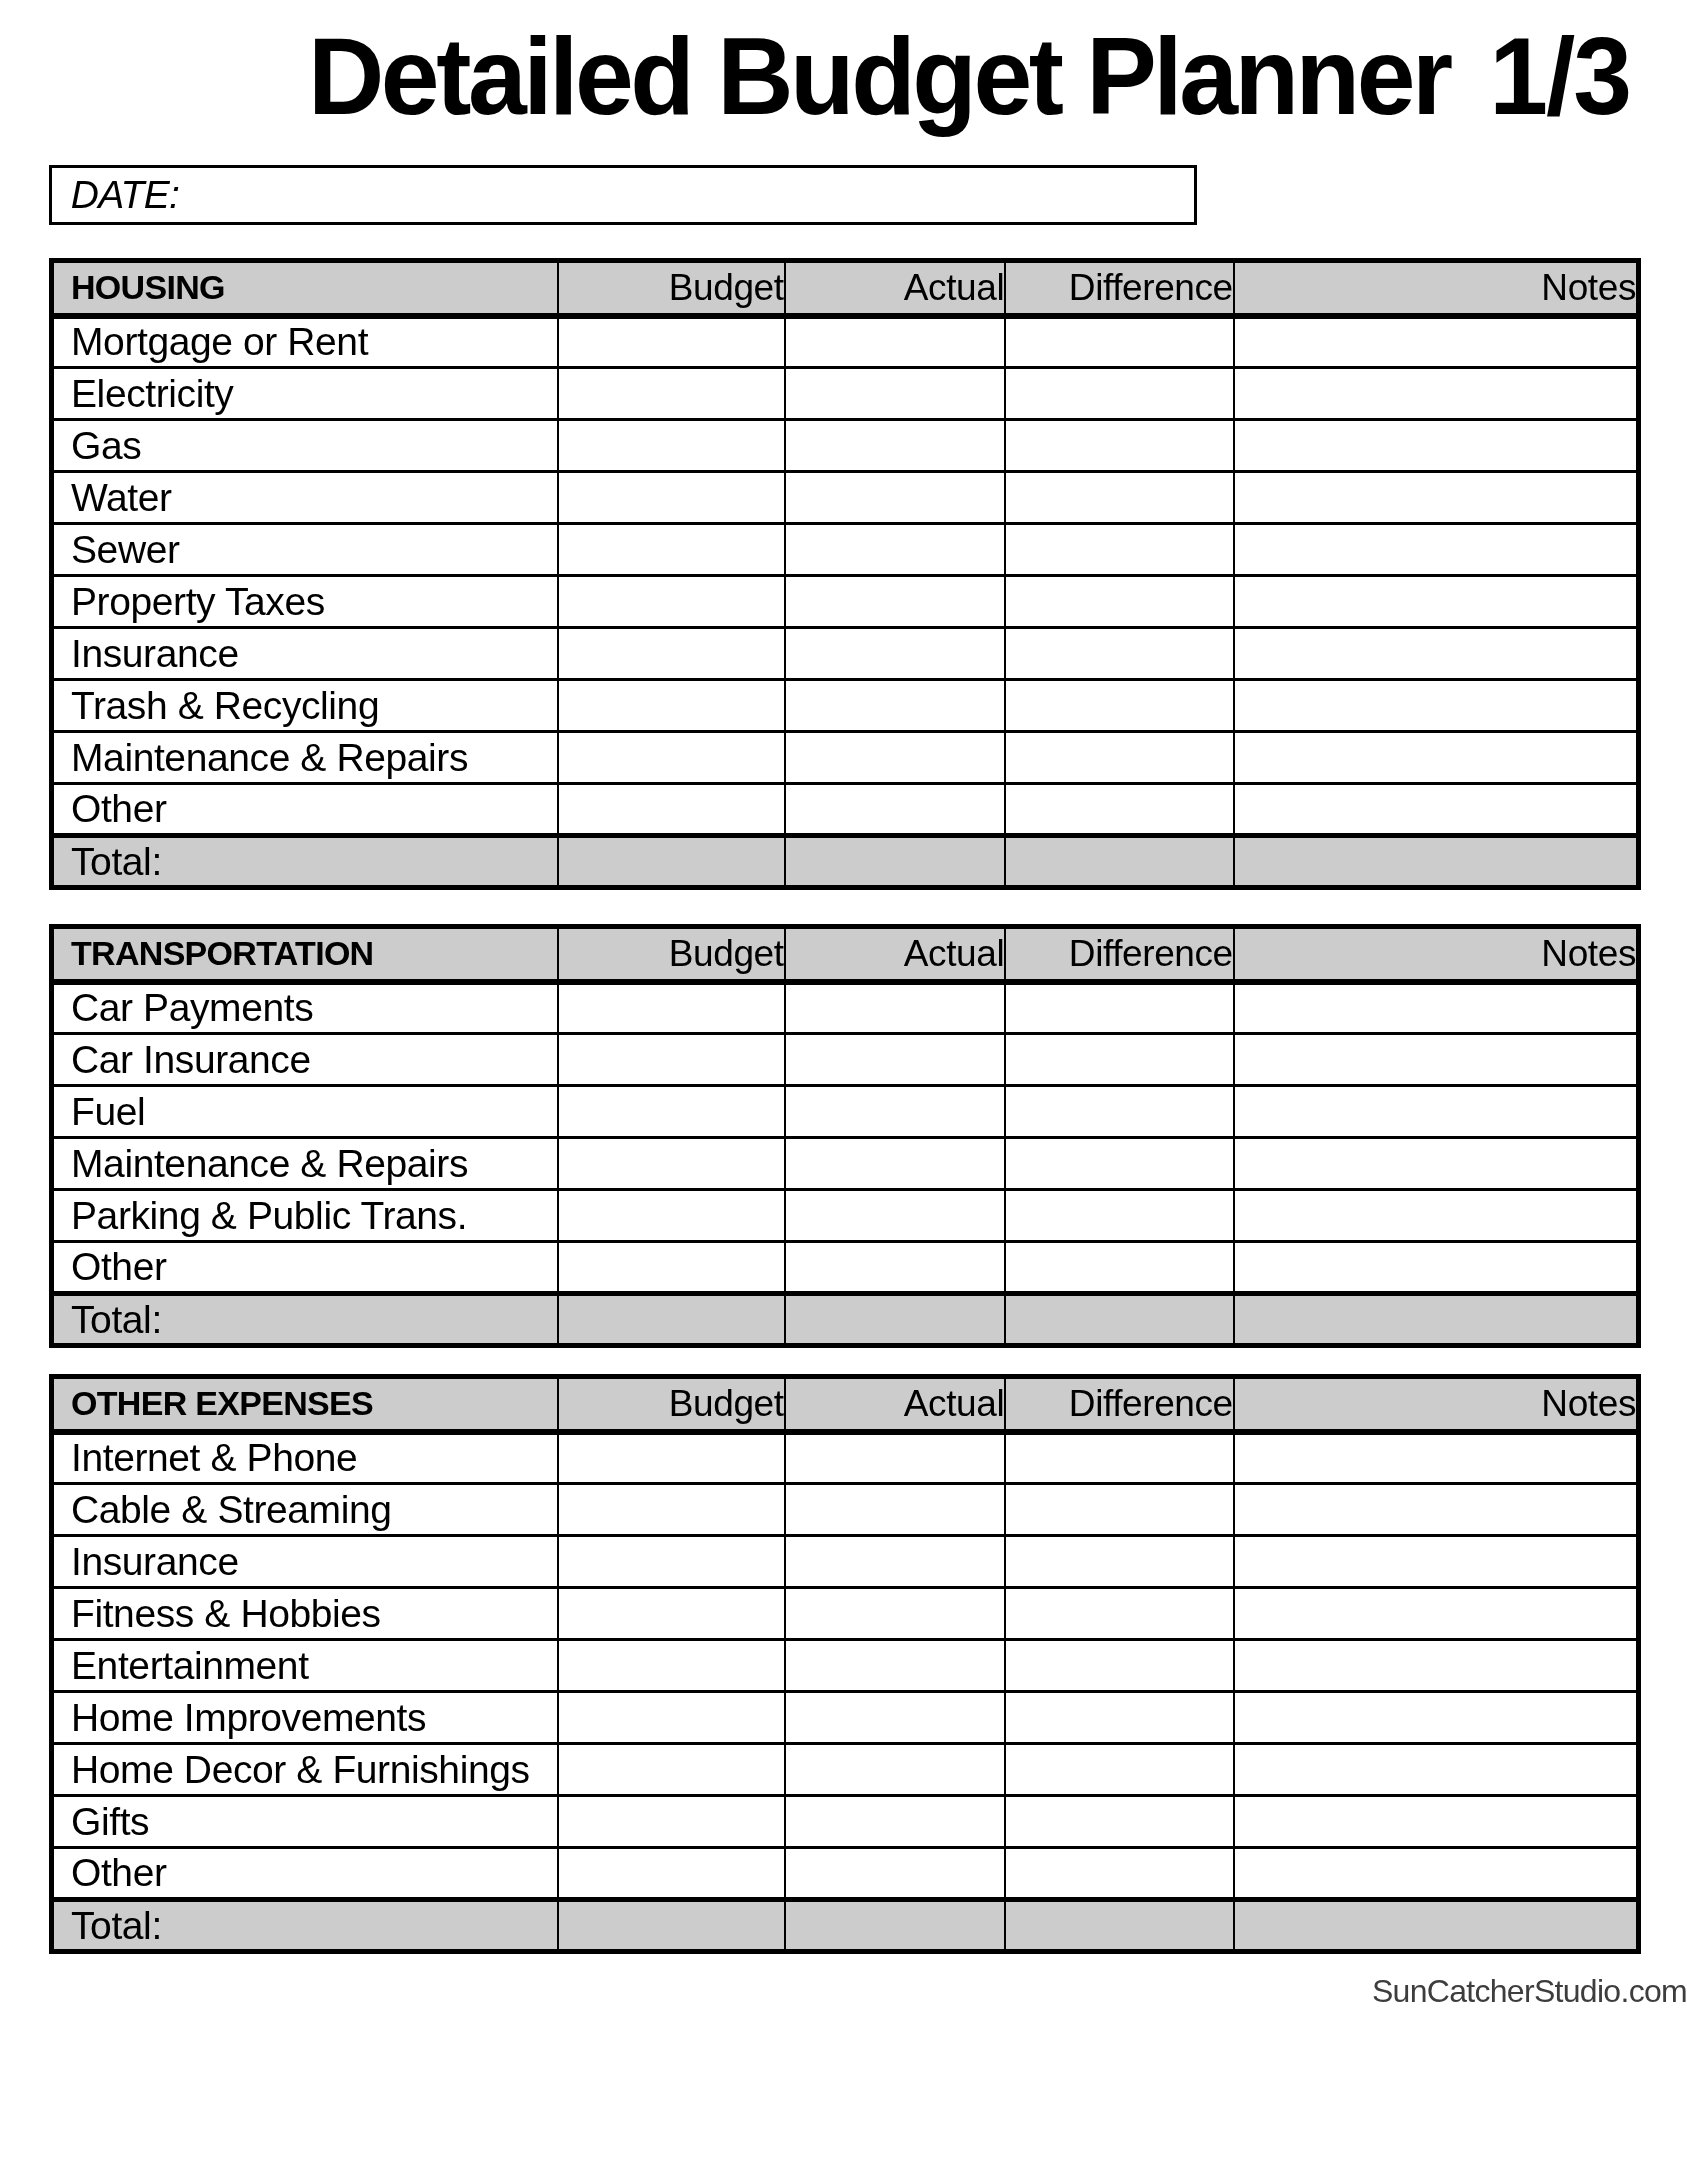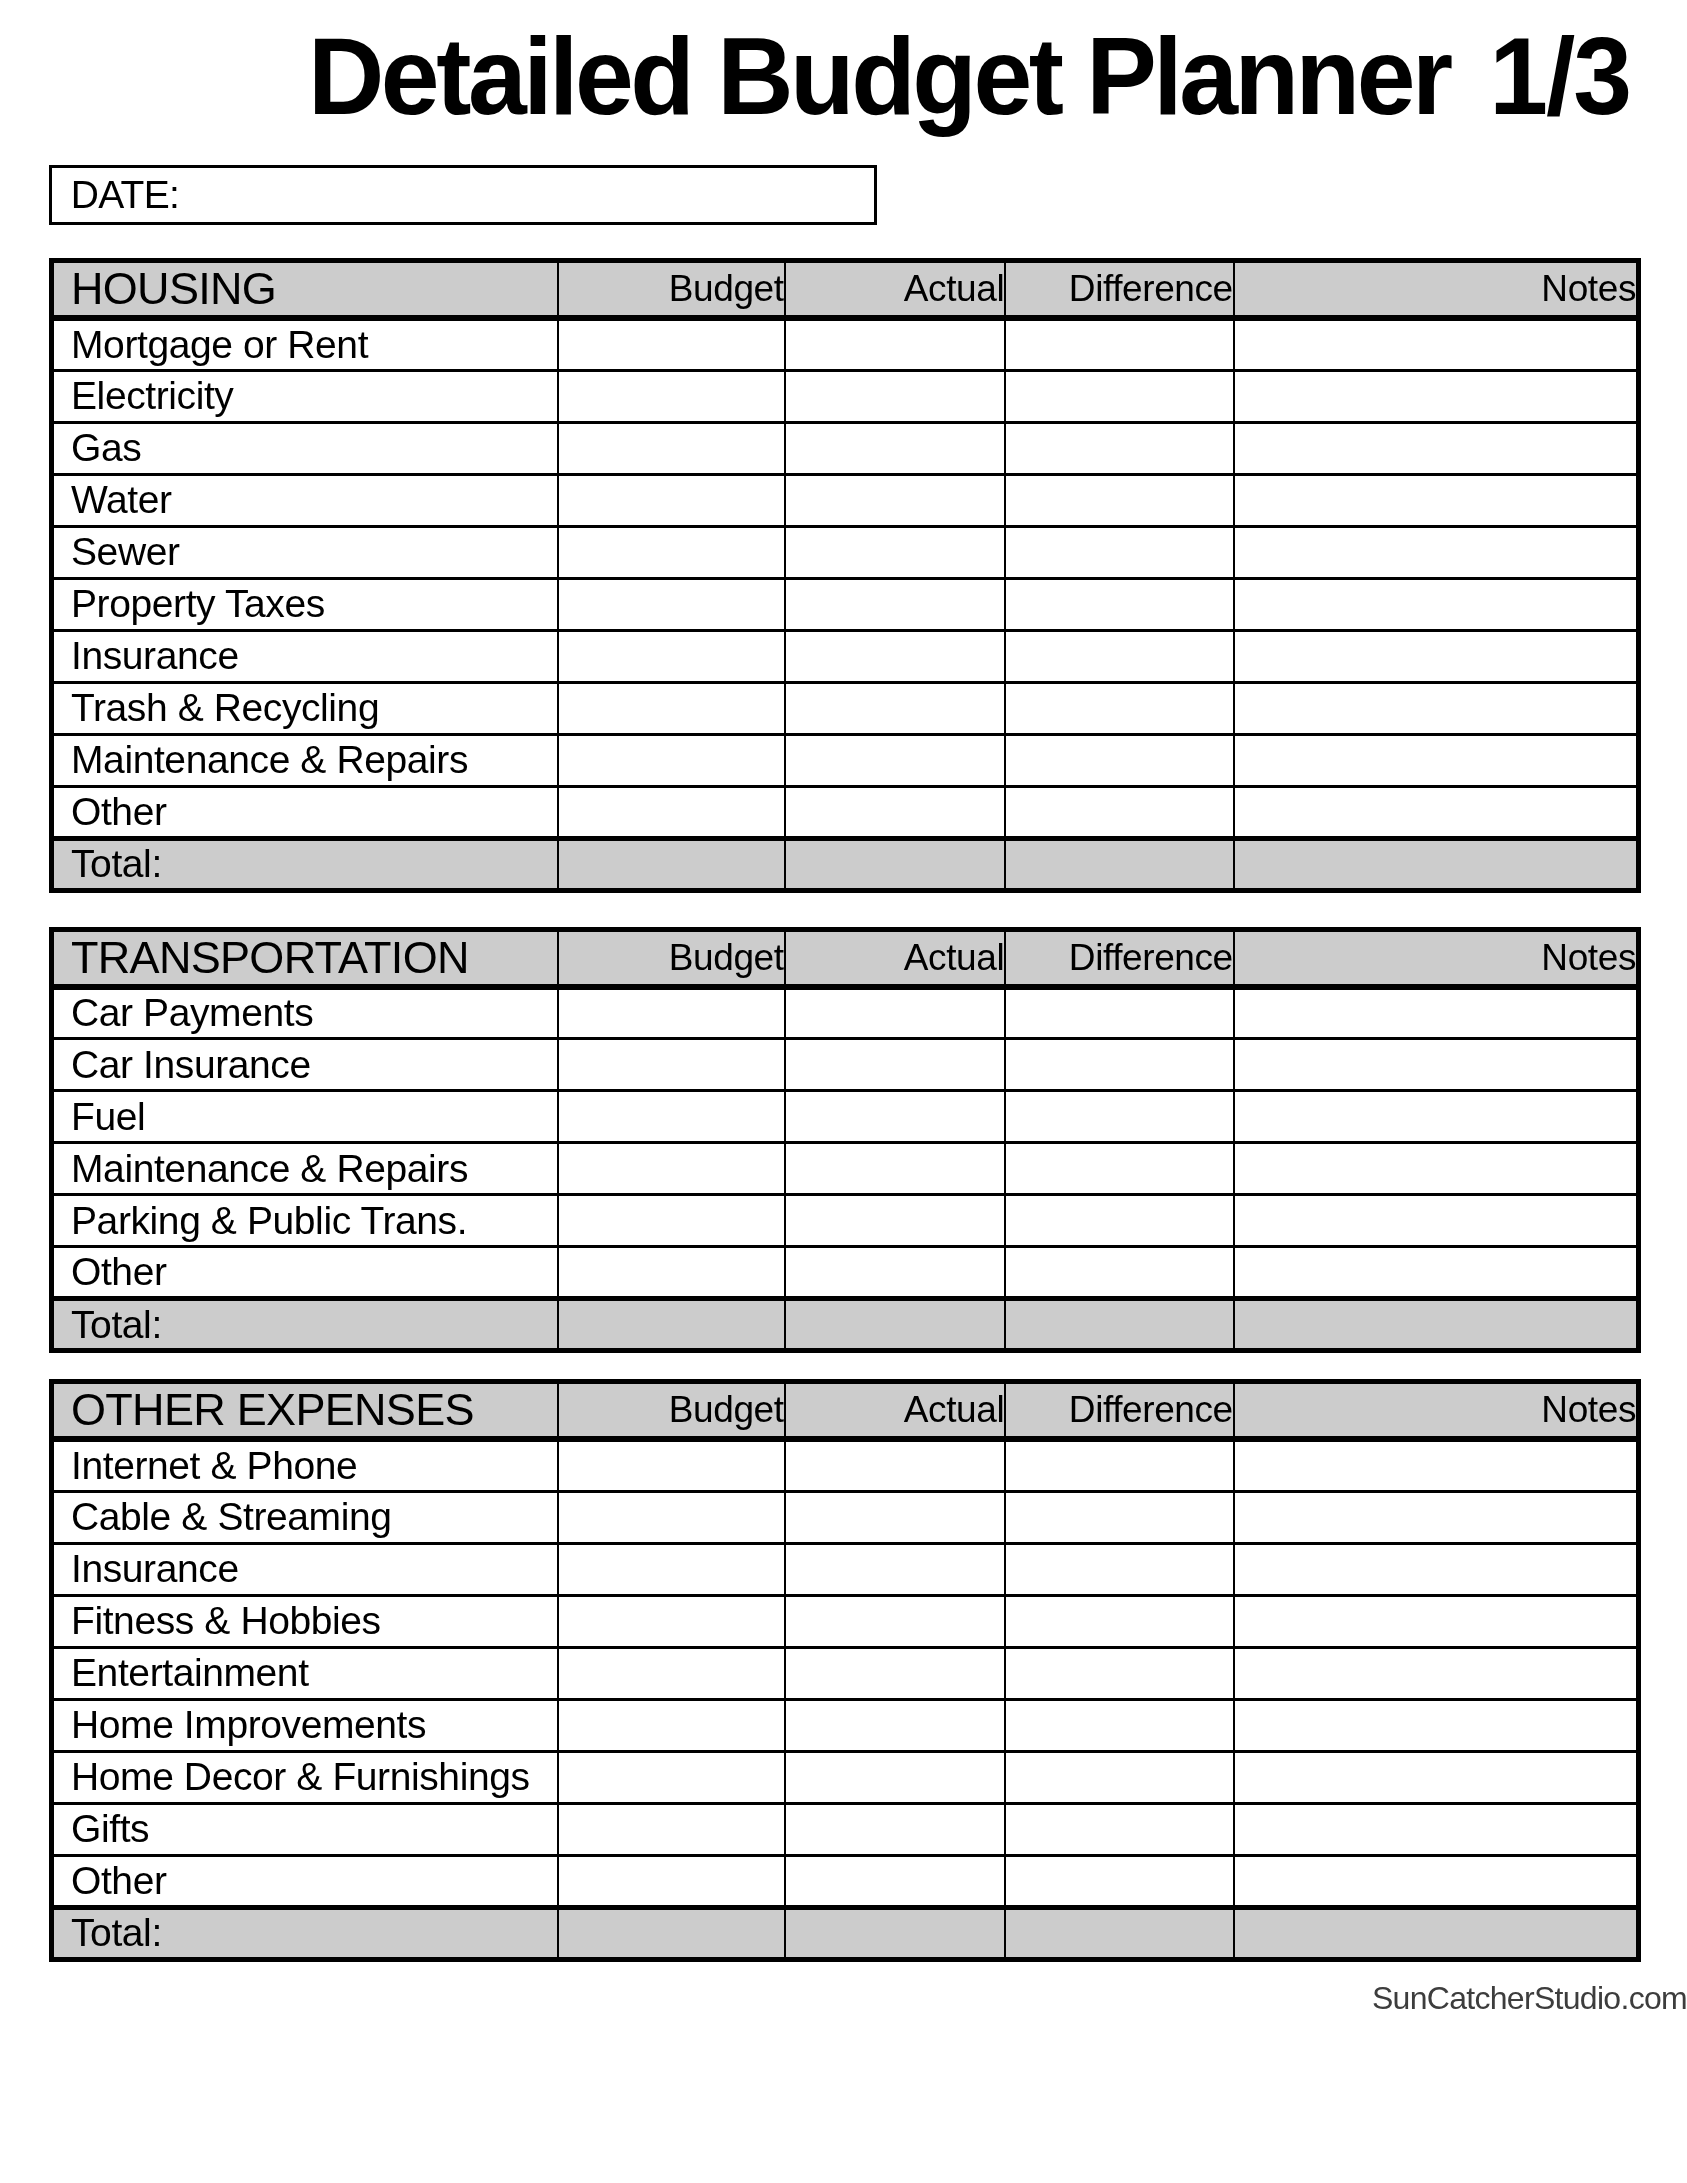--- a/index.html
+++ b/index.html
@@ -37,26 +37,27 @@
     font-size:109px;
     font-weight:bold;
     letter-spacing:-2.2px;
     line-height:1.05;
     transform:scaleX(0.97);
     transform-origin:right center;
   }
   
   .date-box{
     margin:32px 0 0 49px;
-    width:828px;
+    width:1148px;
     height:60px;
     border:3.6px solid var(--border-color);
     display:flex;
     align-items:center;
     padding-left:18.7px;
+    font-style:italic;
   }
   .date-label{
     font-size:39px;
     letter-spacing:-0.7px;
   }
   .date-value{
     font-size:39px;
     flex:1;
     height:100%;
     display:flex;
@@ -87,22 +88,22 @@
     height:55px;
     background:var(--header-fill);
     border-bottom-width:6.5px;
     font-weight:normal;
     font-size:37px;
     text-align:right;
     vertical-align:middle;
     letter-spacing:-0.4px;
   }
   .budget-table th.section-cell{
-    font-size:45px;
-    font-weight:normal;
+    font-size:34px;
+    font-weight:bold;
     text-align:left;
     padding-left:17px;
     letter-spacing:-0.7px;
   }
   .budget-table tbody td{
     height:52px;
     vertical-align:middle;
     background:#ffffff;
   }
   .budget-table td.label-cell{

